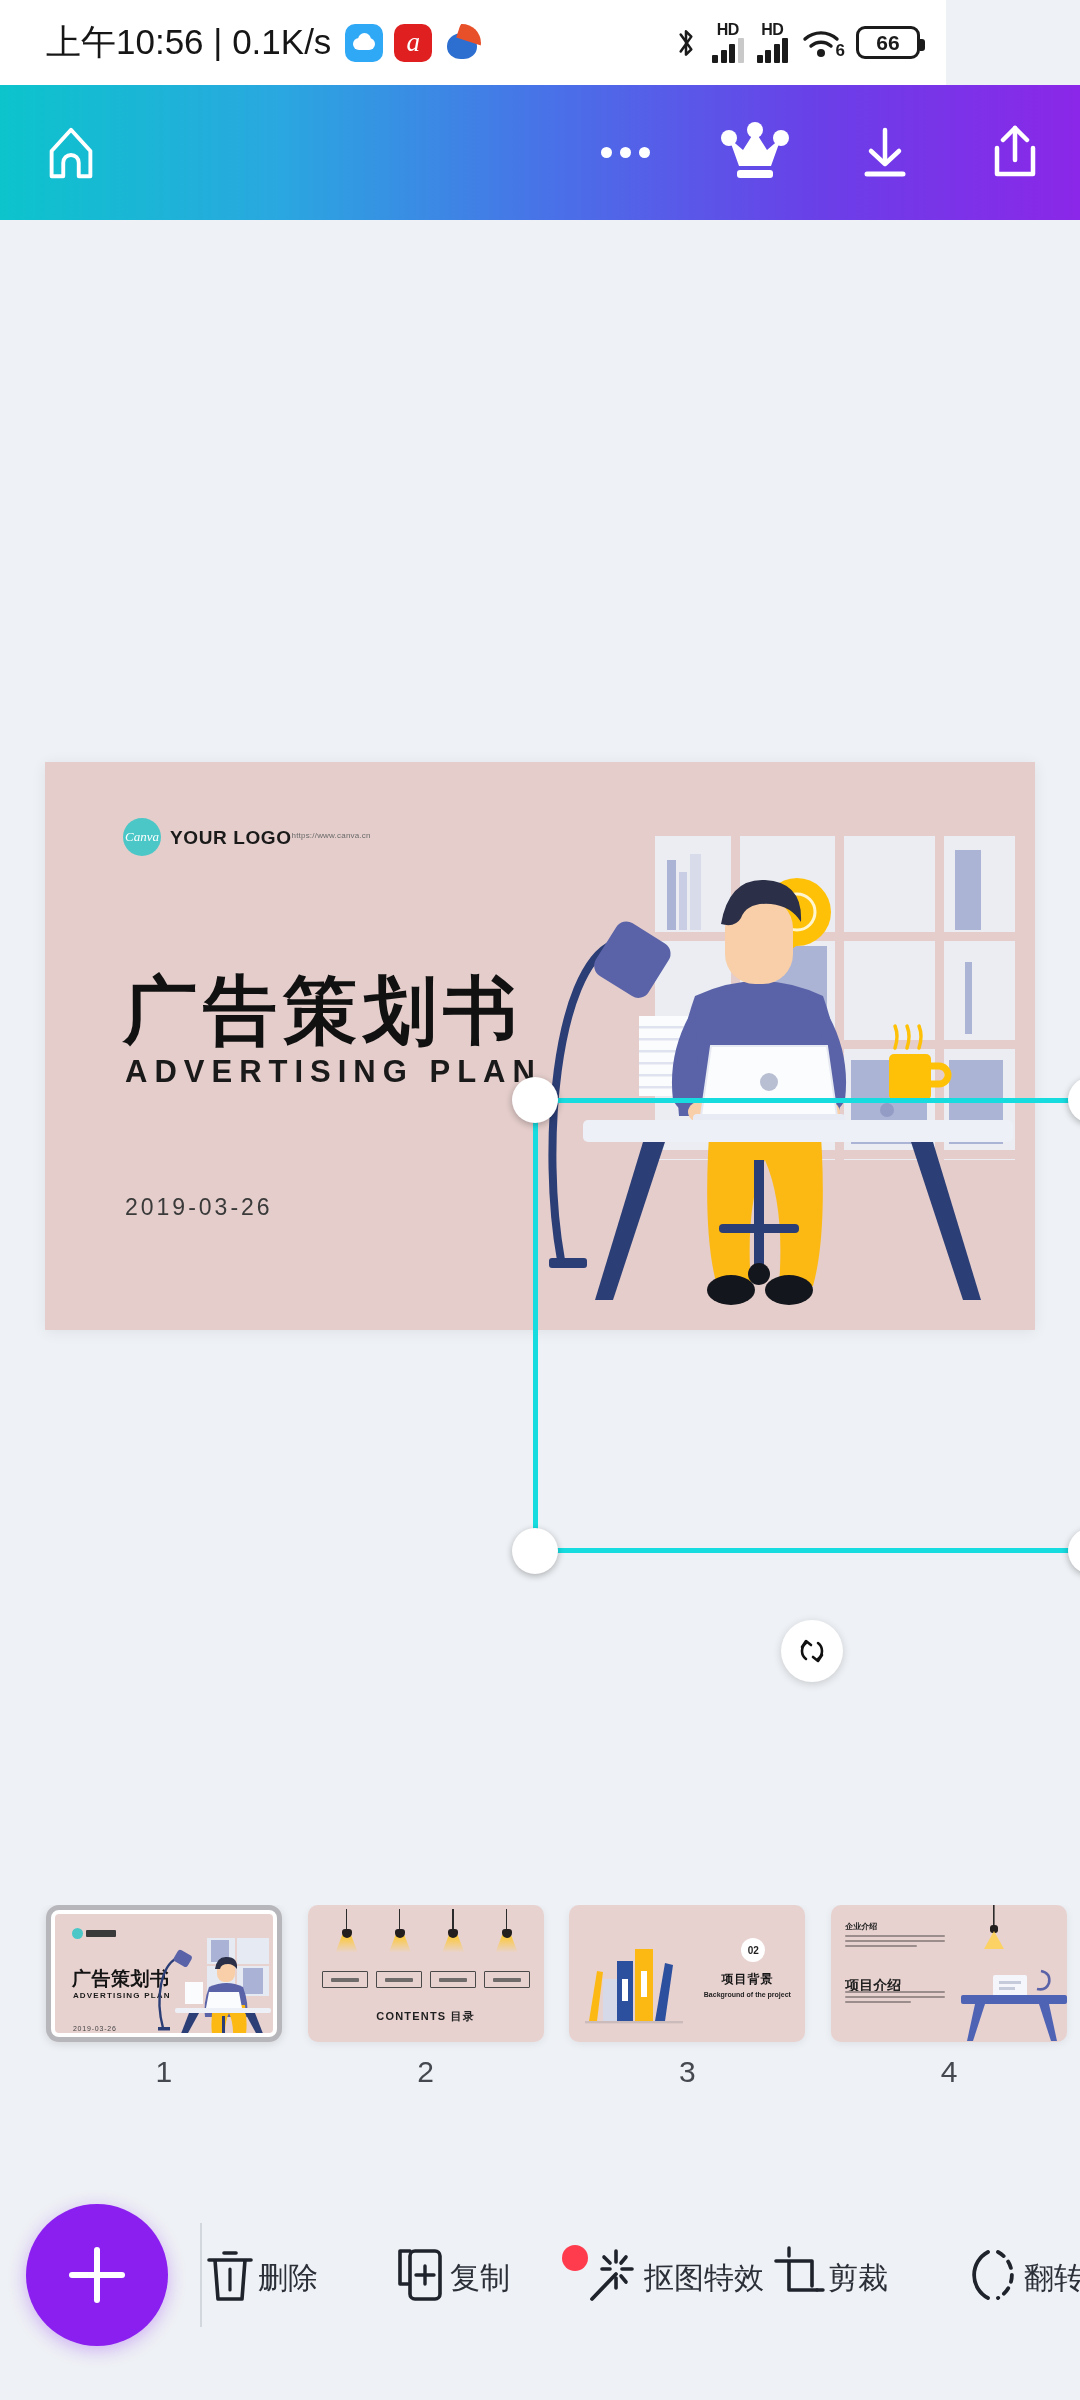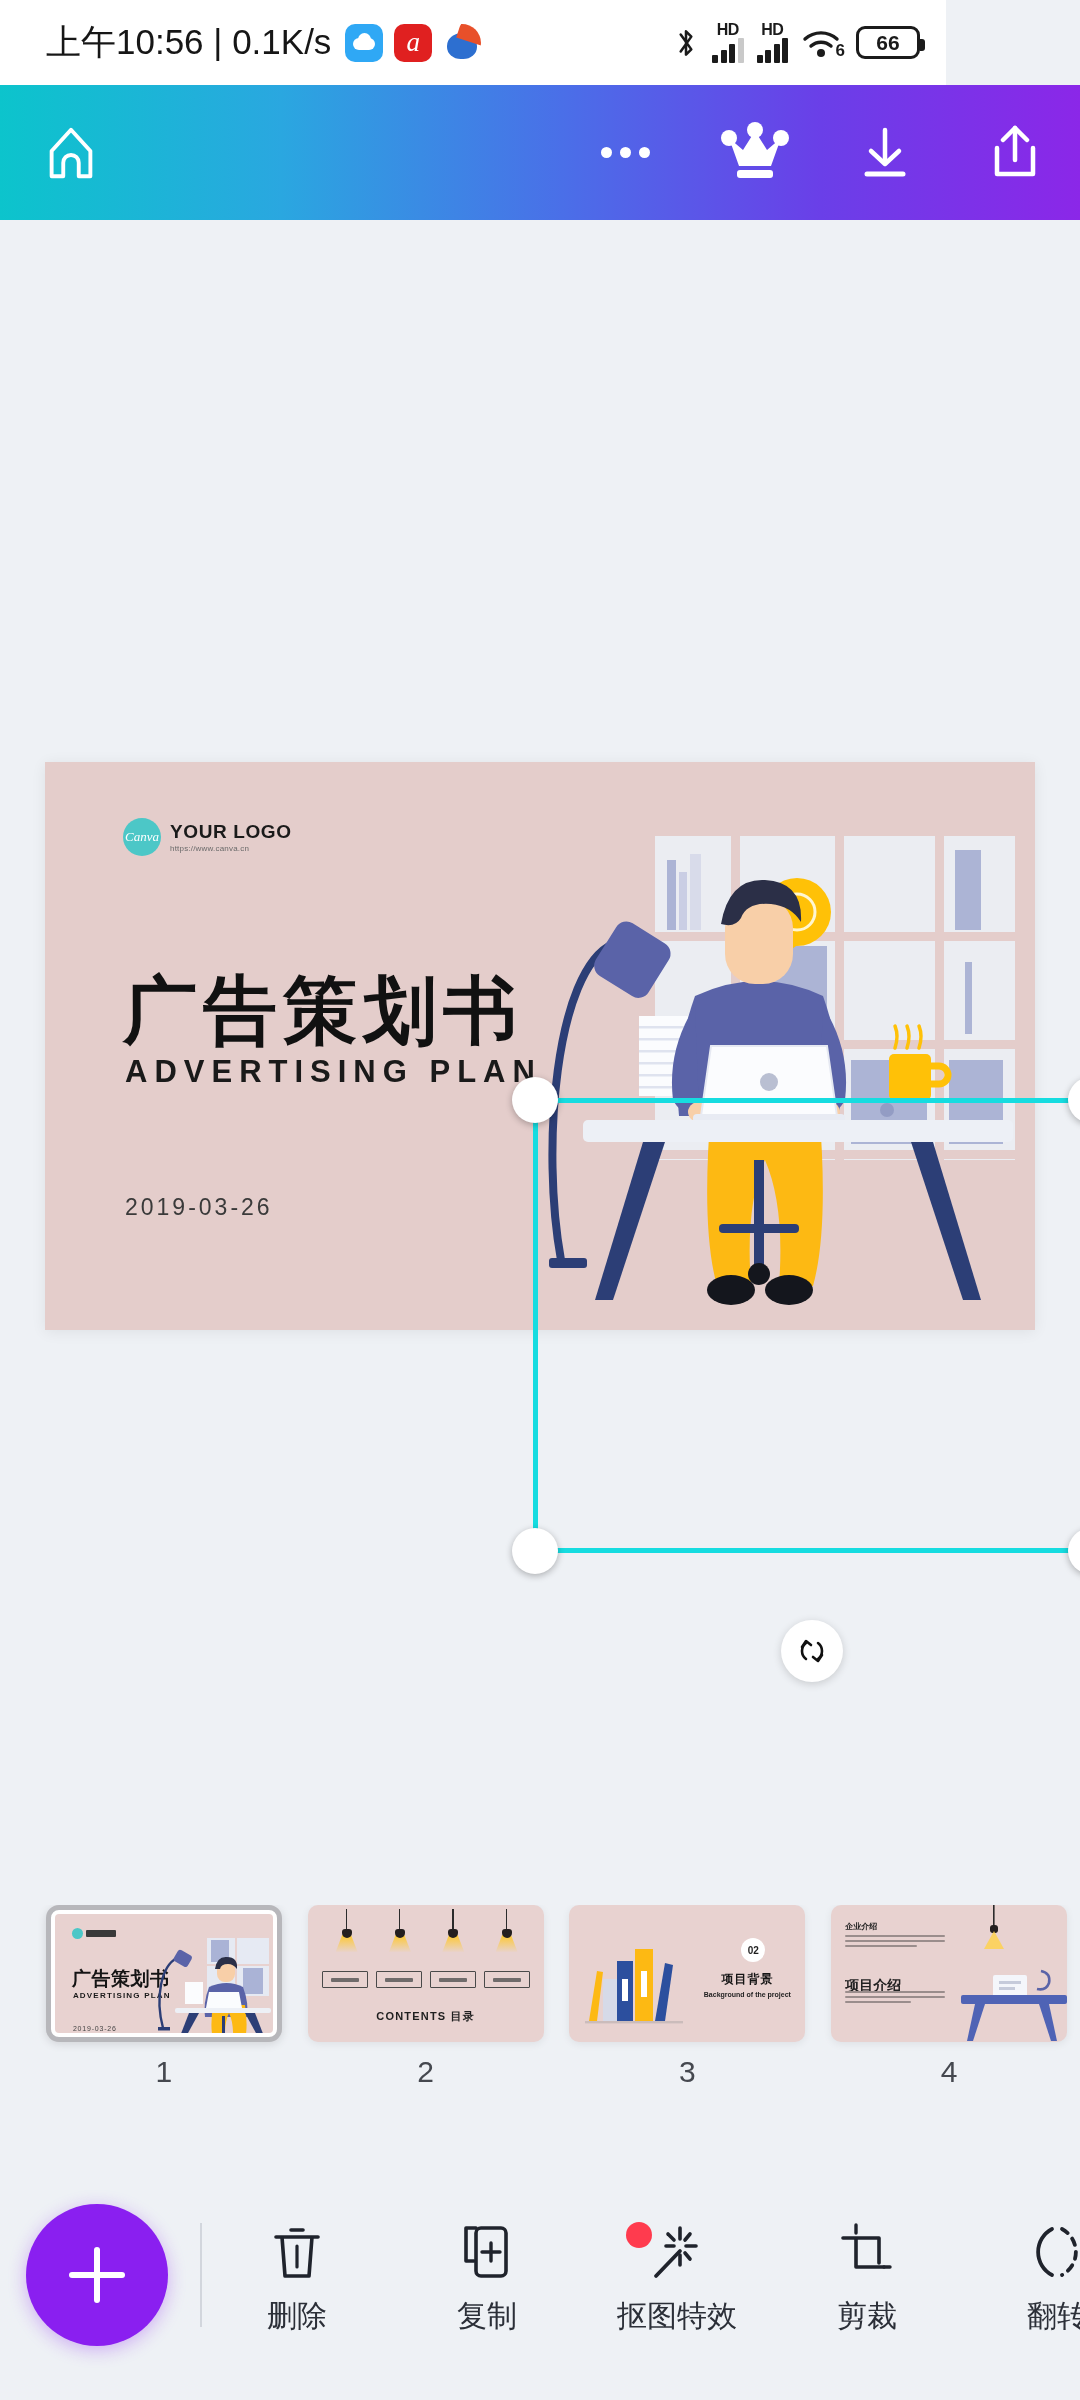--- a/index.html
+++ b/index.html
@@ -96,21 +96,21 @@
     background: #e4cdcb; box-shadow: 0 2px 14px rgba(0,0,0,0.07);
     overflow: hidden;
   }
   
   .logo-box { position: absolute; left: 78px; top: 56px; display: flex; align-items: center; gap: 9px; }
   .logo-circle {
     width: 38px; height: 38px; border-radius: 50%; background: #4cc7c7;
     display: flex; align-items: center; justify-content: center;
     color: #fff; font-size: 13px; font-family: "Liberation Serif", serif; font-style: italic;
   }
-  .logo-text { display: flex; flex-direction: column; line-height: 1; }
+  .logo-text { display: flex; line-height: 1; }
   .logo-main { font-size: 19px; font-weight: bold; color: #1a1a1a; letter-spacing: 0.6px; }
   .logo-sub { font-size: 8px; color: #6a6a6a; letter-spacing: 0.2px; margin-top: 4px; }
   
   .slide-title {
     position: absolute; left: 78px; top: 200px;
     font-size: 74px; font-weight: bold; color: #111; letter-spacing: 6px;
     font-family: "DejaVu Sans", sans-serif;
   }
   .slide-subtitle {
     position: absolute; left: 80px; top: 292px;
@@ -213,21 +213,21 @@
   }
   .fab-plus { position: relative; width: 56px; height: 56px; }
   .fab-plus::before, .fab-plus::after {
     content: ""; position: absolute; background: #fff; border-radius: 3px;
   }
   .fab-plus::before { left: 0; top: 25px; width: 56px; height: 6px; }
   .fab-plus::after { top: 0; left: 25px; height: 56px; width: 6px; }
   .bb-divider { width: 2px; height: 104px; background: #d2d6dd; margin-left: 32px; flex: none; }
   .bb-items { display: flex; align-items: center; flex: 1; }
   .bb-item {
-    width: 190px; display: flex; flex-direction: column; align-items: center;
+    width: 190px; display: flex; flex-direction: row; align-items: center;
     cursor: pointer; position: relative; flex: none;
   }
   .bb-icon { height: 76px; display: flex; align-items: center; justify-content: center; position: relative; }
   .bb-label { margin-top: 6px; font-size: 30px; color: #2b2f38; white-space: nowrap; }
   .badge-dot {
     position: absolute; right: 56px; top: 8px; width: 26px; height: 26px;
     border-radius: 50%; background: #ff3b4e;
   }
   svg { display: block; }
 </style>

